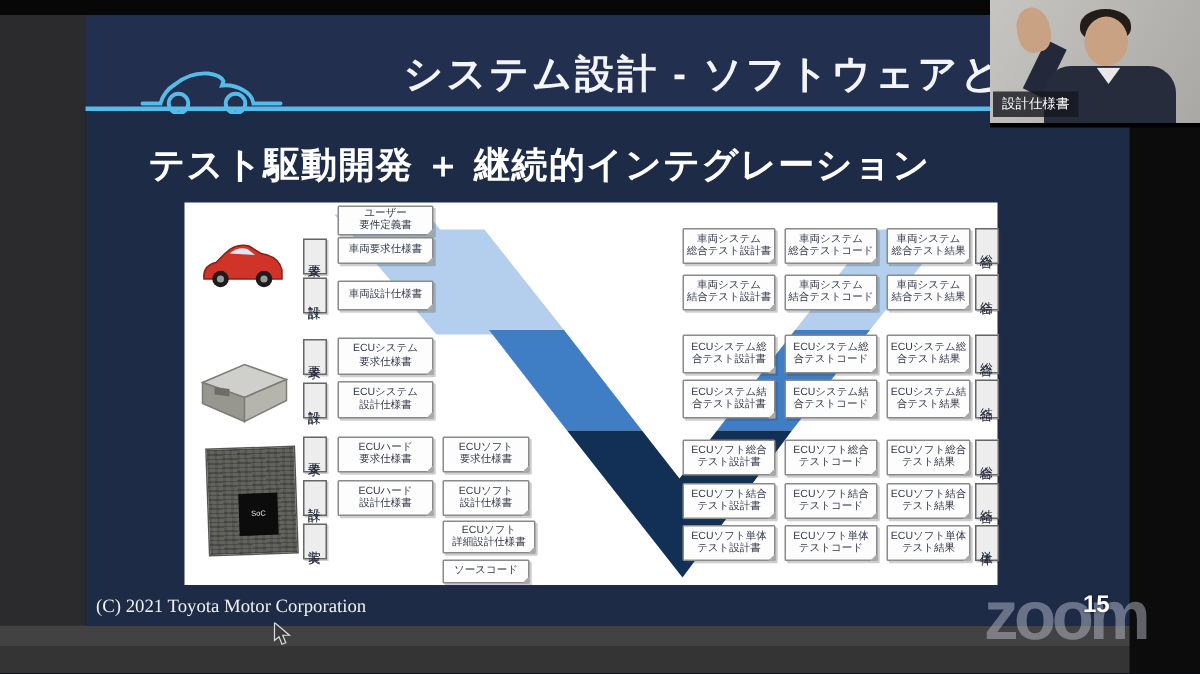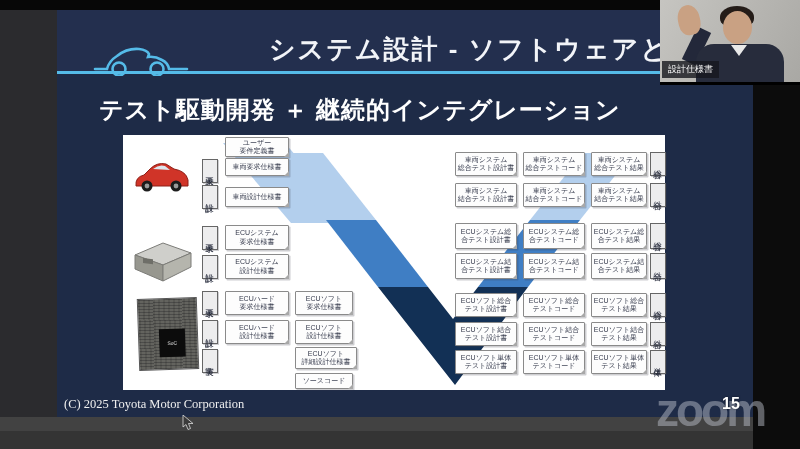--- a/index.html
+++ b/index.html
@@ -286,21 +286,21 @@
         </div>
       <div class="doc" style="left:468px;top:215px;width:56px;height:24px">
           <span>ECUソフト単体</span>
           <span>テスト結果</span>
         </div>
       <div class="vlab" style="left:527px;top:215px;height:24px">
           <span>単体</span>
         </div>
     </div>
 
-    <div class="copyright">(C) 2025 Toyota Motor Corporation</div>
+    <div class="copyright">(C) 2021 Toyota Motor Corporation</div>
   </div>
 
   <div class="watermark">zoom</div>
   <div class="page-num">15</div>
 
   <svg class="cursor" width="14" height="16" viewBox="0 0 14 16">
     <polygon points="1,0 1,12 4,9.5 6,14.5 8.5,13.5 6.5,8.5 11,8.5" fill="#3b3b3b" stroke="#dcdcdc" stroke-width="0.8"></polygon>
   </svg>
 
   <div class="webcam">

